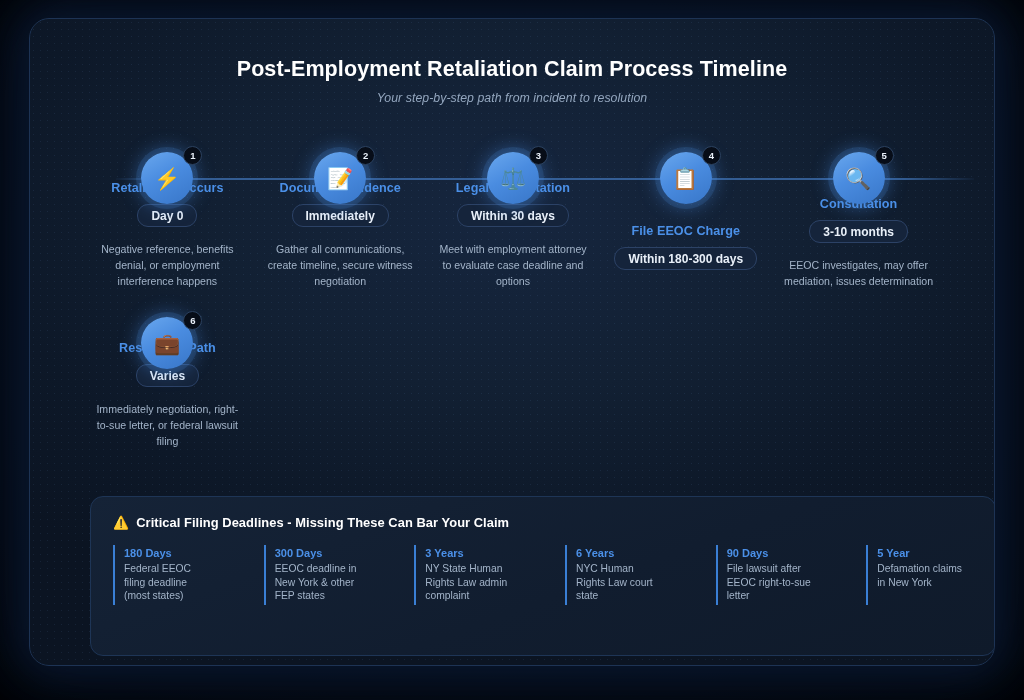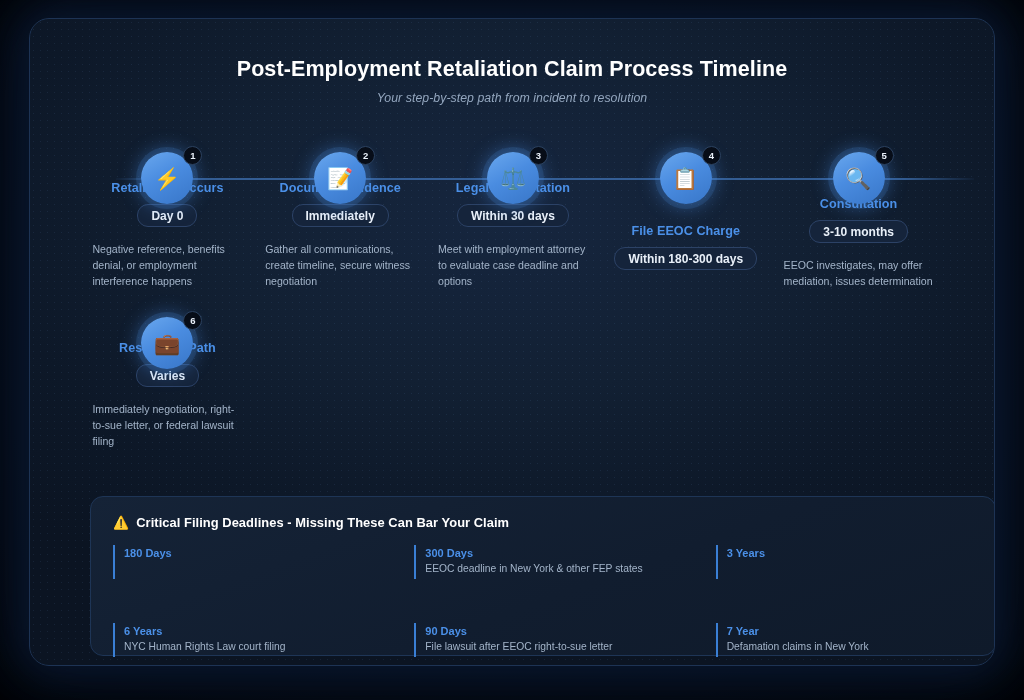--- a/index.html
+++ b/index.html
@@ -163,21 +163,21 @@
     font-weight: bold;
     white-space: nowrap;
   }
 
   .step-desc {
     margin-top: 14px;
     width: 150px;
     font-size: 10.6px;
     line-height: 16px;
     color: #a3b4c9;
-    text-align: left;
+    text-align: center;
   }
 
   
   .deadlines {
     position: absolute;
     left: 60px;
     top: 477px;
     width: 906px;
     height: 160px;
     border-radius: 13px;
@@ -194,21 +194,21 @@
     align-items: center;
     gap: 7px;
     letter-spacing: 0.05px;
   }
 
   .warn-icon { font-size: 13px; line-height: 1; }
 
   .deadline-grid {
     margin-top: 15px;
     display: grid;
-    grid-template-columns: repeat(3, 1fr);
+    grid-template-columns: repeat(6, 1fr);
     column-gap: 18px;
     row-gap: 13px;
     gap: 44px;
   }
 
   .deadline-card {
     border-left: 2.5px solid #3a7fd5;
     padding: 1px 8px 2px 9px;
     min-height: 34px;
   }
@@ -310,37 +310,39 @@
 
     <div class="deadlines">
       <div class="deadlines-title">
         <span class="warn-icon">⚠️</span>
         <span>Critical Filing Deadlines - Missing These Can Bar Your Claim</span>
       </div>
 
       <div class="deadline-grid">
         <div class="deadline-card">
           <div class="deadline-term">180 Days</div>
+          <div class="deadline-desc">Federal EEOC filing deadline (most states)</div>
         </div>
         <div class="deadline-card">
           <div class="deadline-term">300 Days</div>
           <div class="deadline-desc">EEOC deadline in New York &amp; other FEP states</div>
         </div>
         <div class="deadline-card">
           <div class="deadline-term">3 Years</div>
+          <div class="deadline-desc">NY State Human Rights Law admin complaint</div>
         </div>
         <div class="deadline-card">
           <div class="deadline-term">6 Years</div>
-          <div class="deadline-desc">NYC Human Rights Law court filing</div>
+          <div class="deadline-desc">NYC Human Rights Law court state</div>
         </div>
         <div class="deadline-card">
           <div class="deadline-term">90 Days</div>
           <div class="deadline-desc">File lawsuit after EEOC right-to-sue letter</div>
         </div>
         <div class="deadline-card">
-          <div class="deadline-term">7 Year</div>
+          <div class="deadline-term">5 Year</div>
           <div class="deadline-desc">Defamation claims in New York</div>
         </div>
       </div>
     </div>
 
   </div>
 </div>
 
 </body></html>

